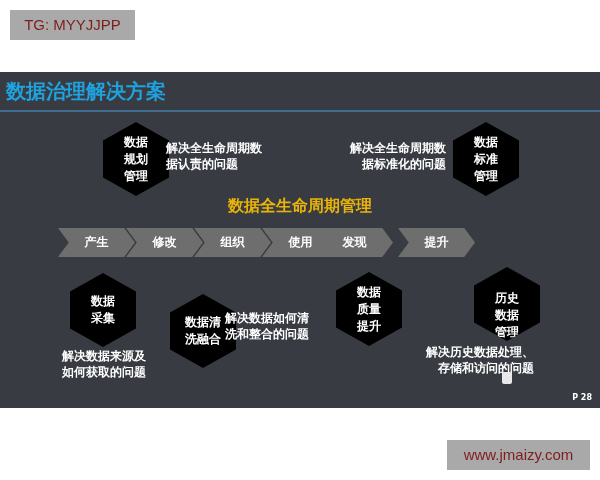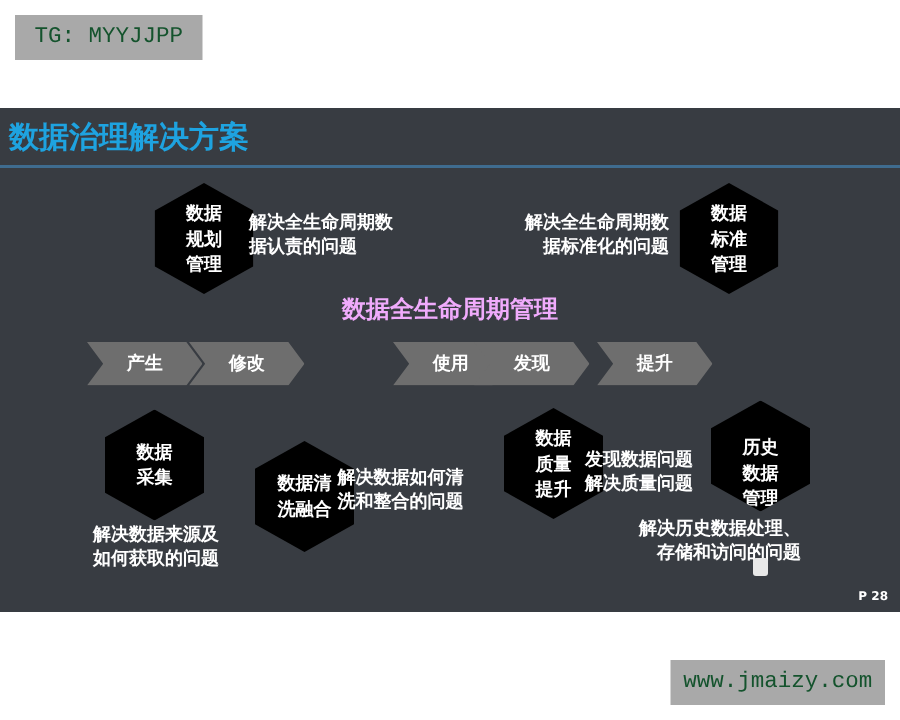--- a/index.html
+++ b/index.html
@@ -1,30 +1,30 @@
 <!DOCTYPE html>
 <html><head>
 <meta charset="utf-8">
 <style>
   html, body { margin:0; padding:0; }
   body { width:600px; height:480px; background:#ffffff; position:relative; overflow:hidden;
          font-family:"DejaVu Sans", "Liberation Sans", sans-serif; }
-  .wm { position:absolute; background:#a9a9a9; color:#14532d; font-family:Liberation Mono, monospace; }
+  .wm { position:absolute; background:#a9a9a9; color:#7f1d1d; font-family:Liberation Sans, sans-serif; }
   .wm-top { left:10px; top:10px; width:125px; height:30px; font-size:15px; line-height:30px; text-align:center; }
   .wm-bot { left:447px; top:440px; width:143px; height:30px; font-size:15px; line-height:30px; text-align:center; }
   .slide { position:absolute; left:0; top:72px; width:600px; height:336px; background:#383c42; }
   .title { position:absolute; left:6px; top:6px; font-size:20px; font-weight:bold; color:#1ea3e0; letter-spacing:0px; }
   .title-rule { position:absolute; left:0; top:38px; width:600px; height:2px; background:#3f6c8f; }
   .hex { position:absolute; width:66px; height:74px; background:#000000;
          clip-path:polygon(50% 0, 100% 25%, 100% 75%, 50% 100%, 0 75%, 0 25%);
          display:flex; align-items:center; justify-content:center; text-align:center;
          color:#ffffff; font-weight:bold; font-size:12px; line-height:17px; }
   .hex span { display:block; width:48px; white-space:pre-line; }
   .desc { position:absolute; color:#ffffff; font-weight:bold; font-size:12px; line-height:16px; white-space:pre-line; }
-  .lc-title { position:absolute; left:0; width:600px; top:124px; text-align:center; font-size:16px; font-weight:bold; color:#f0abfc; }
+  .lc-title { position:absolute; left:0; width:600px; top:124px; text-align:center; font-size:16px; font-weight:bold; color:#eab308; }
   .chev { position:absolute; top:156px; height:29px; width:77px; background:#6e6e6e;
           clip-path:polygon(0 0, 86% 0, 100% 50%, 86% 100%, 0 100%, 14% 50%);
           color:#ffffff; font-weight:bold; font-size:12px; line-height:29px; text-align:center; }
   .page-num { position:absolute; right:8px; bottom:6px; color:#ffffff; font-size:8px; font-weight:bold; }
   .cursor-blot { position:absolute; background:#e8e8e8; }
 </style>
 </head>
 <body>
 
 <div class="wm wm-top">TG: MYYJJPP</div>
@@ -46,20 +46,21 @@
   <div class="hex" style="left:453px; top:50px;">
     <span>数据
 标准
 管理</span>
   </div>
 
   <div class="lc-title">数据全生命周期管理</div>
 
   <div class="chev" style="left:58px;">产生</div>
   <div class="chev" style="left:126px;">修改</div>
+  <div class="chev" style="left:194px;">组织</div>
   <div class="chev" style="left:262px;">使用</div>
   <div class="chev" style="left:316px;">发现</div>
   <div class="chev" style="left:398px;">提升</div>
 
   <div class="hex" style="left:70px; top:201px;">
     <span>数据
 采集</span>
   </div>
   <div class="desc" style="left:62px; top:276px;">解决数据来源及
 如何获取的问题</div>
@@ -69,22 +70,20 @@
 洗融合</span>
   </div>
   <div class="desc" style="left:225px; top:238px;">解决数据如何清
 洗和整合的问题</div>
 
   <div class="hex" style="left:336px; top:200px;">
     <span>数据
 质量
 提升</span>
   </div>
-  <div class="desc" style="left:390px; top:226px;">发现数据问题
-解决质量问题</div>
 
   <div class="hex" style="left:474px; top:195px;align-items:flex-end;">
     <span>历史
 数据
 管理</span>
   </div>
   <div class="desc" style="left:426px; top:272px; text-align:right;">解决历史数据处理、
 存储和访问的问题</div>
 
   <div class="cursor-blot" style="left:502px; top:300px; width:10px; height:12px; border-radius:2px;"></div>

